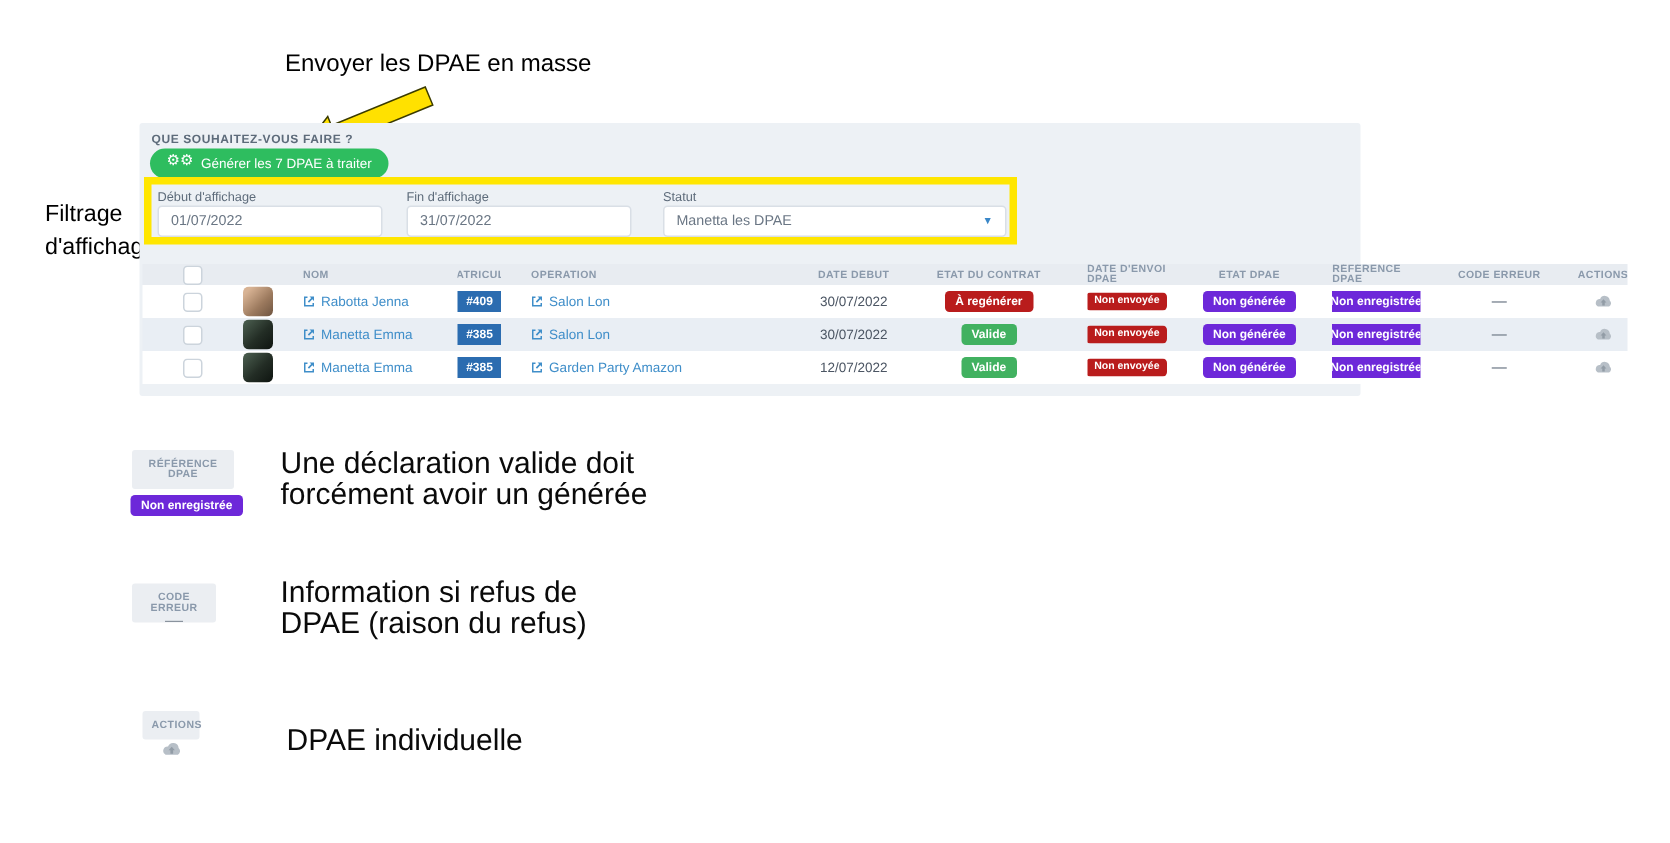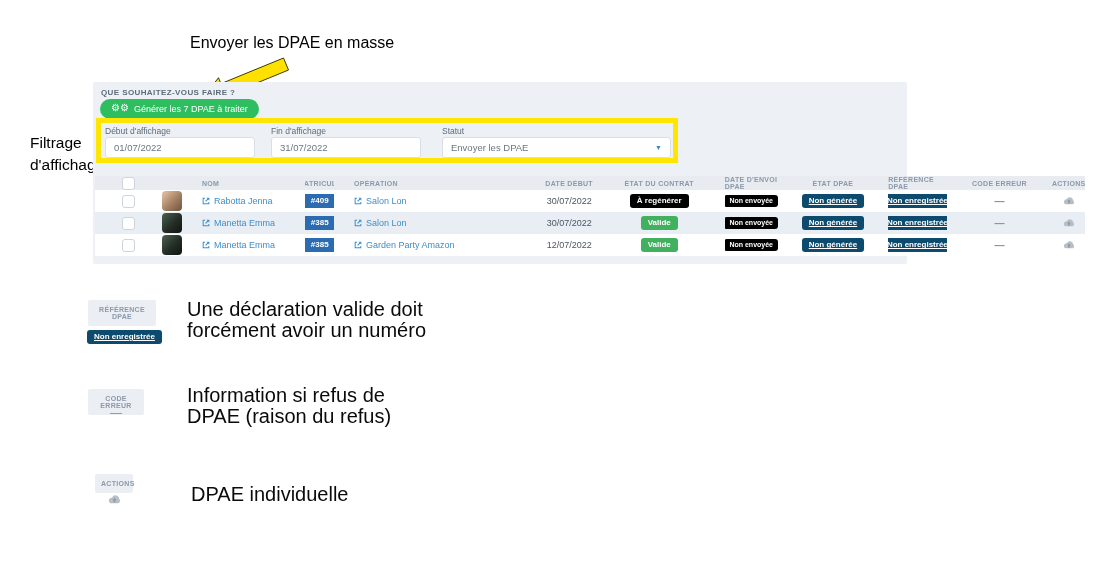--- a/index.html
+++ b/index.html
@@ -60,21 +60,21 @@
   .c7{width:120px;}.c8{width:70px;}.c9{width:93px;}.c10{width:77px;}.c11{width:87px;}.c12{width:43px;}
 
   .checkbox{width:11px;height:11px;border:1px solid #ccd4dc;border-radius:3px;background:#fff;
             display:inline-block;cursor:pointer;}
   .avatar{width:20px;height:20px;border-radius:4px;display:inline-block;}
   .avatar.light{background:linear-gradient(135deg,#d8b394 15%,#9c7a5e 60%,#6e5440);}
   .avatar.dark{background:linear-gradient(135deg,#46584a 10%,#232d25 55%,#0e1410);}
   .link{display:flex;align-items:center;gap:4px;color:#3f8ec9;font-size:9px;text-decoration:none;cursor:pointer;}
   .badge{display:inline-block;padding:2px 7px;border-radius:3px;color:#fff;font-size:8px;
          font-weight:bold;line-height:1.2;white-space:nowrap;}
-  .badge.red{background:#000000;}.badge.orange{background:#0c4a6e;text-decoration:underline;}
+  .badge.red{background:#b91c1c;}.badge.orange{background:#6d28d9;}
   .badge.green{background:#41b160;}.badge.blue{background:#2b6cb0;padding:2px 10px;}
   .badge.sm{font-size:7px;padding:2px 5px;}
   .txt{font-size:9px;color:#4b5563;}
   .dash{font-size:10px;color:#8a939e;font-weight:bold;}
   .cloud-btn{background:none;border:none;padding:0;cursor:pointer;display:flex;align-items:center;}
 </style>
 </head>
 <body>
 
 <div class="screen">
@@ -98,21 +98,21 @@
     </button>
 
     <div class="filter-label" id="f1l">Début d'affichage</div>
     <input class="filter-input" id="f1" value="01/07/2022" style="">
 
     <div class="filter-label" id="f2l">Fin d'affichage</div>
     <input class="filter-input" id="f2" value="31/07/2022" style="">
 
     <div class="filter-label" id="f3l">Statut</div>
     <div class="select">
-      <span>Envoyer les DPAE</span>
+      <span>Manetta les DPAE</span>
       <span class="caret">▼</span>
     </div>
 
     <div class="hl-box"></div>
 
     <div class="table">
       <div class="trow thead">
         <div class="cell c1">
           <span class="checkbox"></span>
         </div>
@@ -295,21 +295,21 @@
             </div>
           </div>
         </div>
     </div>
   </div>
 
   <div class="chip" id="chip-ref">Référence DPAE</div>
   <span class="badge orange" id="badge-ref">Non enregistrée</span>
   <div class="ann-text" id="ann1">
     <div>Une déclaration valide doit</div>
-    <div>forcément avoir un numéro</div>
+    <div>forcément avoir un générée</div>
   </div>
 
   <div class="chip" id="chip-err">Code erreur</div>
   <div id="dash-err">—</div>
   <div class="ann-text" id="ann2">
     <div>Information si refus de</div>
     <div>DPAE (raison du refus)</div>
   </div>
 
   <div class="chip" id="chip-act">Actions</div>

